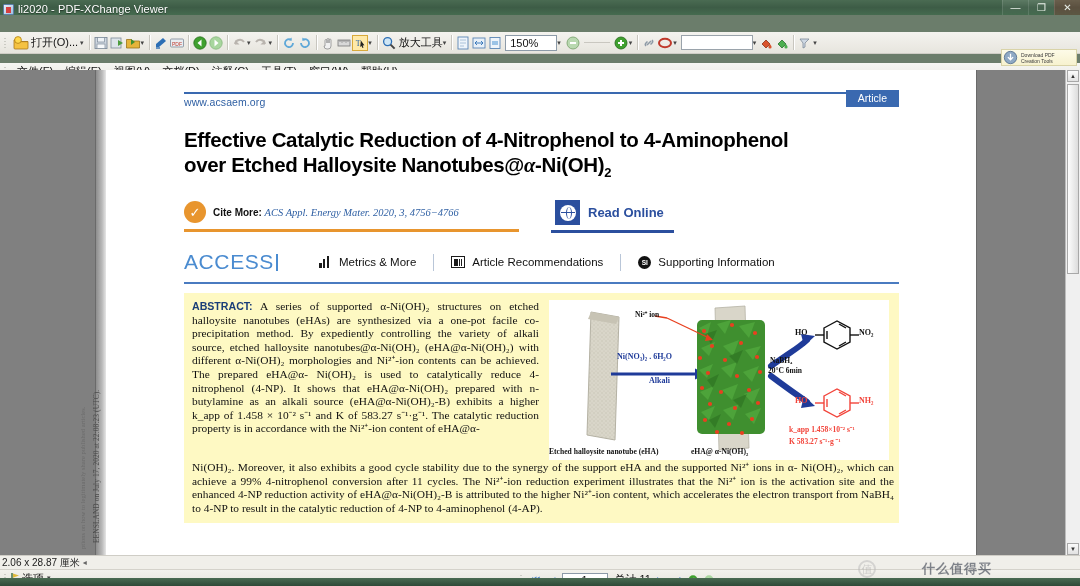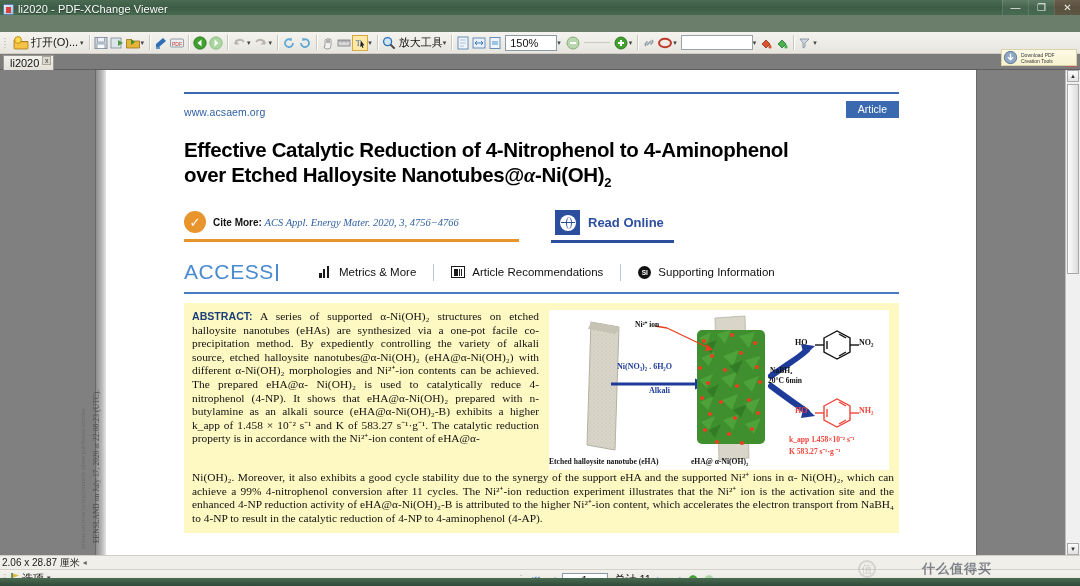--- a/index.html
+++ b/index.html
@@ -155,21 +155,21 @@
     width:14px; height:285px; color:#6b6b6b; font-size:6.6px;
     font-family:"Liberation Serif", serif;
     writing-mode:vertical-rl; transform:rotate(180deg);
     white-space:nowrap; line-height:7px;
   }
   .paper { position:absolute; left:10px; top:0; right:0; bottom:0; }
 
   
   .doc { position:absolute; left:78px; top:24px; width:715px; }
   .rule-top { height:2px; background:#3a69b0; width:100%; }
-  .hdr-row { display:flex; align-items:flex-end; justify-content:space-between; margin-top:12px;}
+  .hdr-row { display:flex; align-items:flex-start; justify-content:space-between; margin-top:2px;}
   .journal-url {
     font-size:10.5px; color:#2e5fa3; font-family:"Liberation Sans",sans-serif;
     letter-spacing:.1px;
   }
   .article-tag {
     background:#3a69b0; color:#fff; font-size:10.5px;
     padding:2px 12px 3px 12px; margin-top:-6px;
   }
   .doc-title {
     margin-top:19px; font-size:20.5px; line-height:25px; color:#000;
@@ -530,27 +530,20 @@
           <path d="M8 4v6M5.2 7.6L8 10.4l2.8-2.8" fill="none" stroke="#fff" stroke-width="1.4"></path>
         </svg>
       </span>
       <span>
         <span class="t" style="display:block;">Download PDF</span>
         <span class="t" style="display:block;">Creation Tools</span>
       </span>
     </div>
   </div>
 
-  <div class="tabstrip">
-    <div class="doc-tab">
-      <span>li2020</span>
-      <span class="tab-x">x</span>
-    </div>
-    <div class="tab-close-right">✕</div>
-  </div>
 
   <div class="viewer">
 
     <div class="page">
       <div class="page-gutter"></div>
       <div class="side-stamp">EENSLAND on July 17, 2020 at 22:08:23 (UTC).</div>
       <div class="side-stamp2">ptions on how to legitimately share published articles.</div>
 
       <div class="paper">
         <div class="doc">

